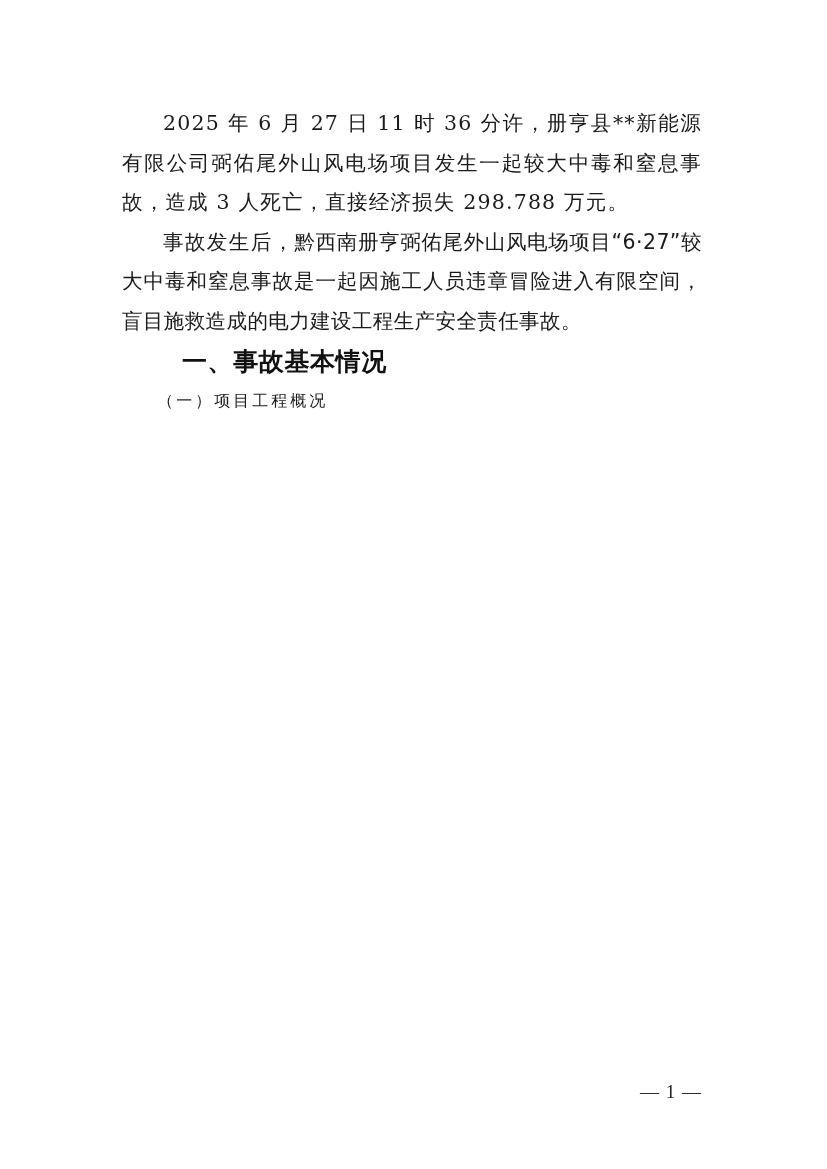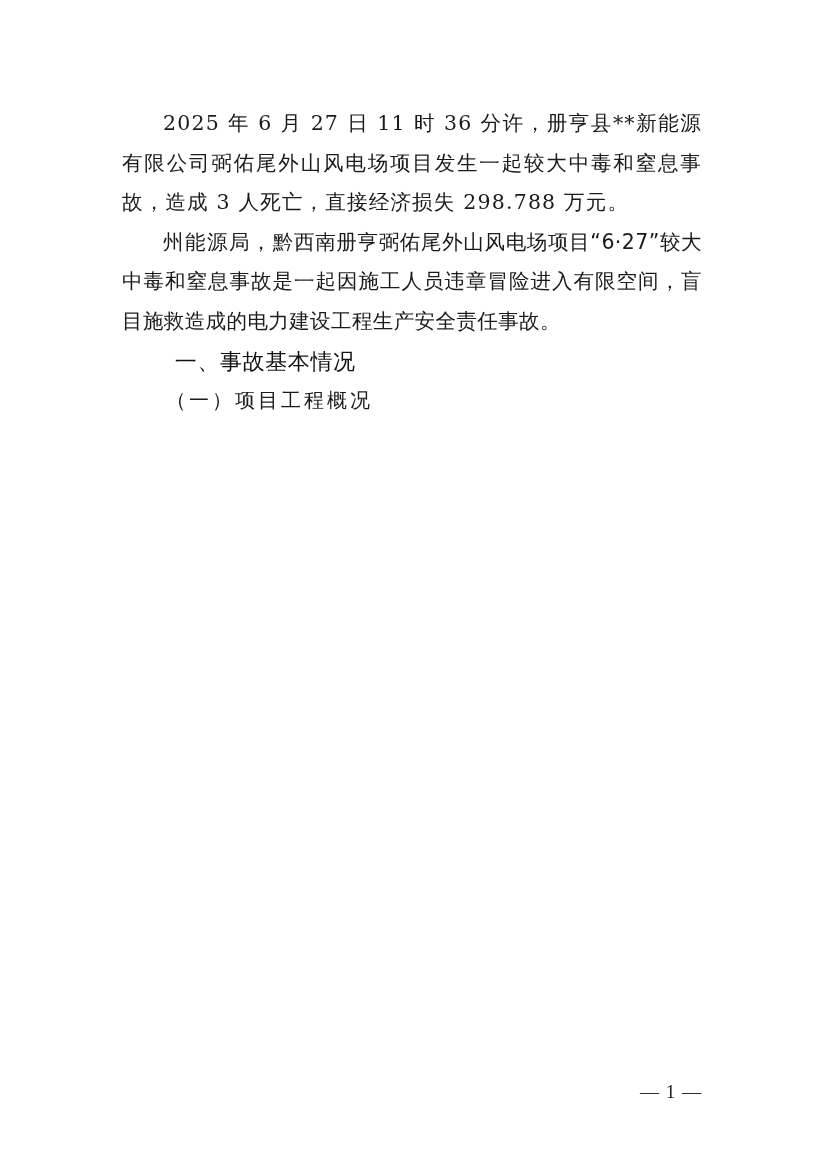--- a/index.html
+++ b/index.html
@@ -17,49 +17,49 @@
     letter-spacing: 1.2px;
   }
   .para .bold-part {
     font-family: "DejaVu Sans", "Liberation Sans", sans-serif;
     font-weight: normal;
     letter-spacing: 0.4px;
   }
   .heading1 {
     margin: 0;
     font-family: "DejaVu Sans", "Liberation Sans", sans-serif;
-    font-weight: normal;
-    font-size: 22px;
+    font-weight: bold;
+    font-size: 25px;
     line-height: 39.6px;
     color: #111;
     text-indent: 2.4em;
     letter-spacing: 0.6px;
   }
   .heading2 {
     margin: 0;
     font-family: "DejaVu Serif", "Liberation Serif", serif;
-    font-size: 20px;
+    font-size: 16px;
     line-height: 39.6px;
     color: #1a1a1a;
     text-indent: 2.2em;
     letter-spacing: 3px;
   }
   .page-number {
     position: absolute;
     left: 640px; top: 1081px;
     font-family: "Liberation Serif", "DejaVu Serif", serif;
     font-size: 19px;
     color: #222;
     letter-spacing: 1px;
   }
 </style>
 </head>
 <body>
 
 <div class="page">
   <div class="content">
     <p class="para">2025 年 6 月 27 日 11 时 36 分许，册亨县**新能源有限公司弼佑尾外山风电场项目发生一起较大中毒和窒息事故，造成 3 人死亡，直接经济损失 298.788 万元。</p>
-    <p class="para"><span>州能源局，</span><span class="bold-part">黔西南册亨弼佑尾外山风电场项目“6·27”较大中毒和窒息事故是一起因施工人员违章冒险进入有限空间，盲目施救造成的电力建设工程生产安全责任事故。</span></p>
+    <p class="para"><span>事故发生后，</span><span class="bold-part">黔西南册亨弼佑尾外山风电场项目“6·27”较大中毒和窒息事故是一起因施工人员违章冒险进入有限空间，盲目施救造成的电力建设工程生产安全责任事故。</span></p>
     <p class="heading1">一、事故基本情况</p>
     <p class="heading2">（一）项目工程概况</p>
   </div>
   <div class="page-number">— 1 —</div>
 </div>
 
 </body></html>

